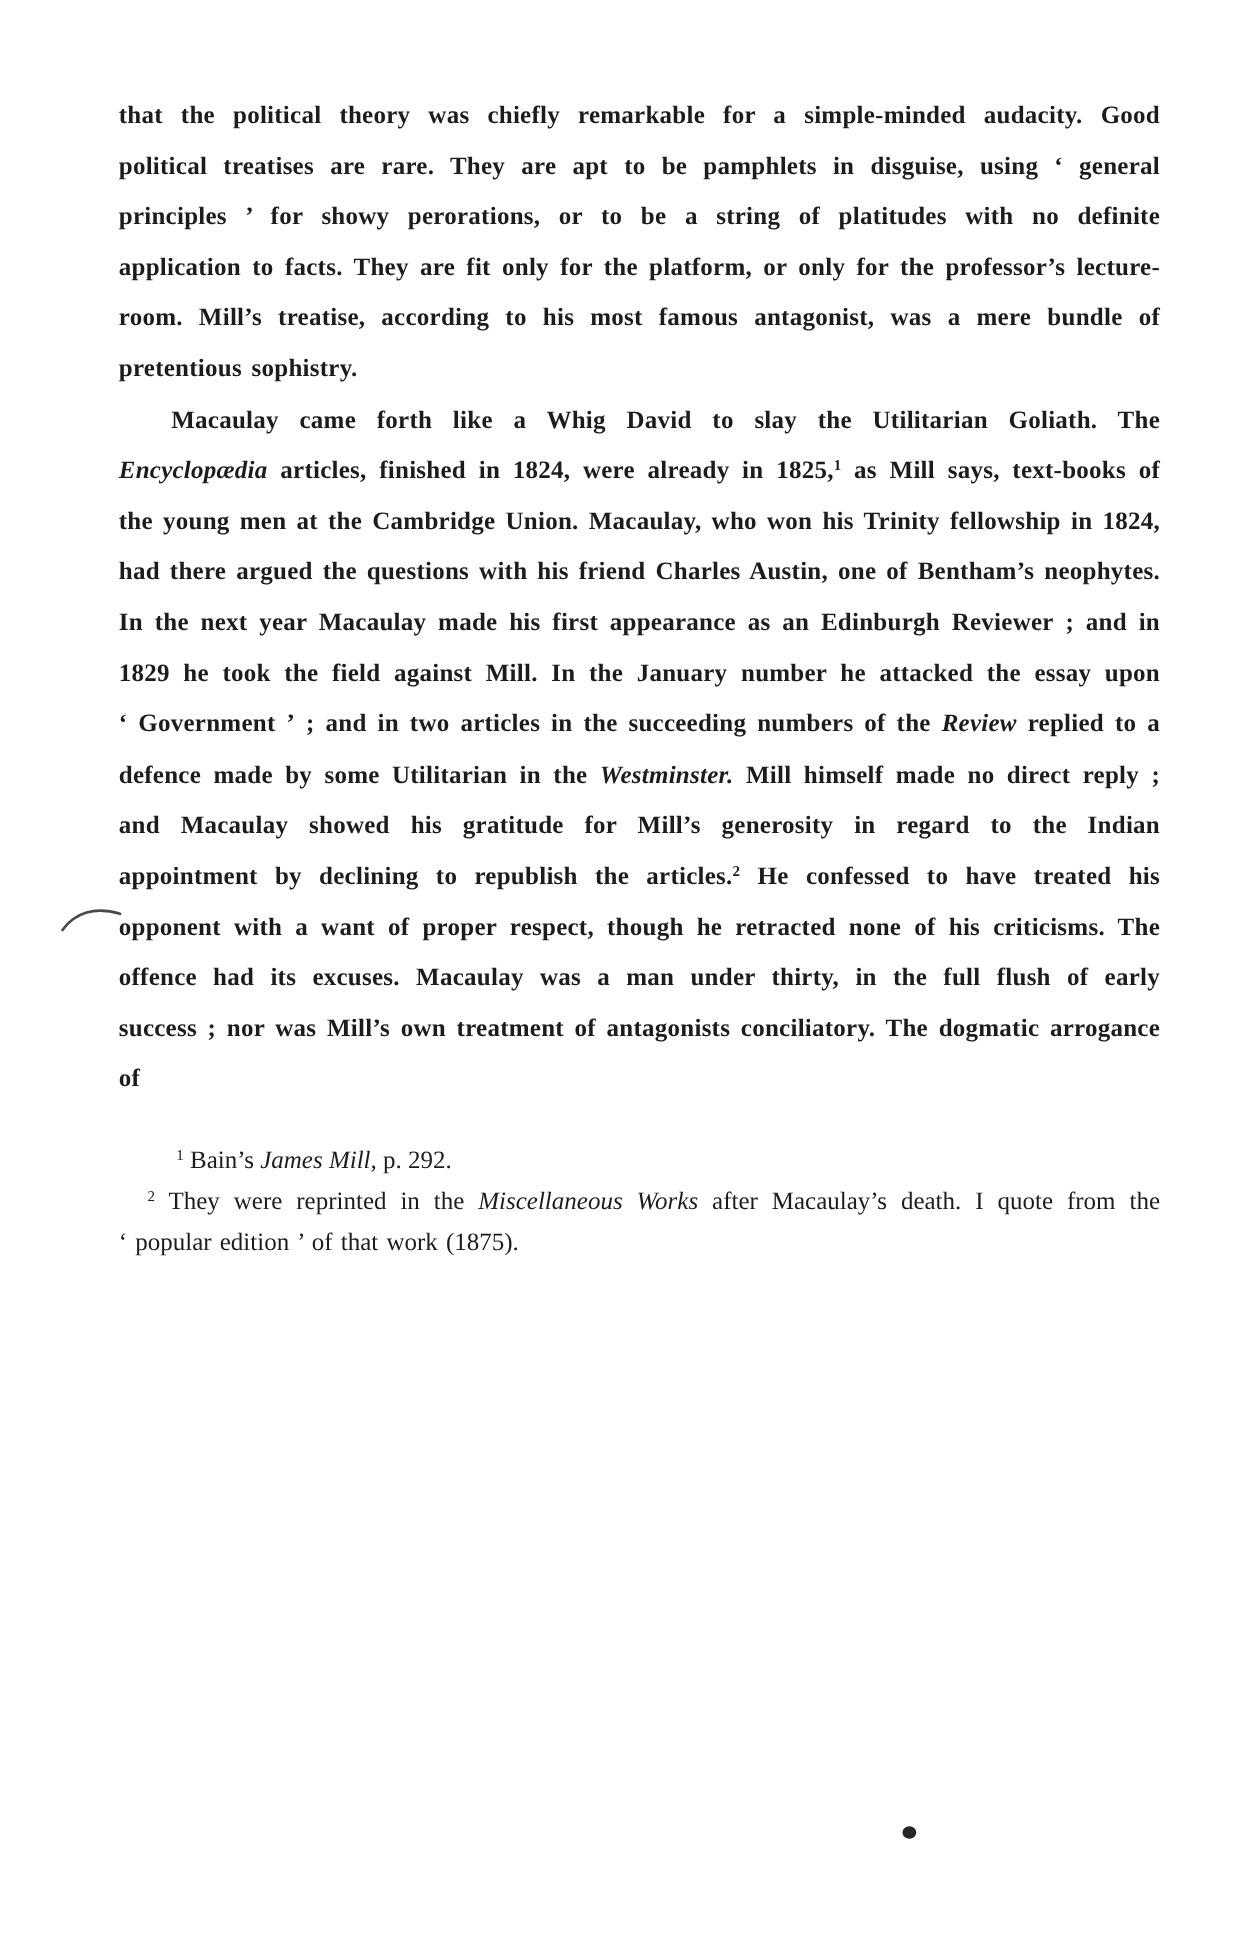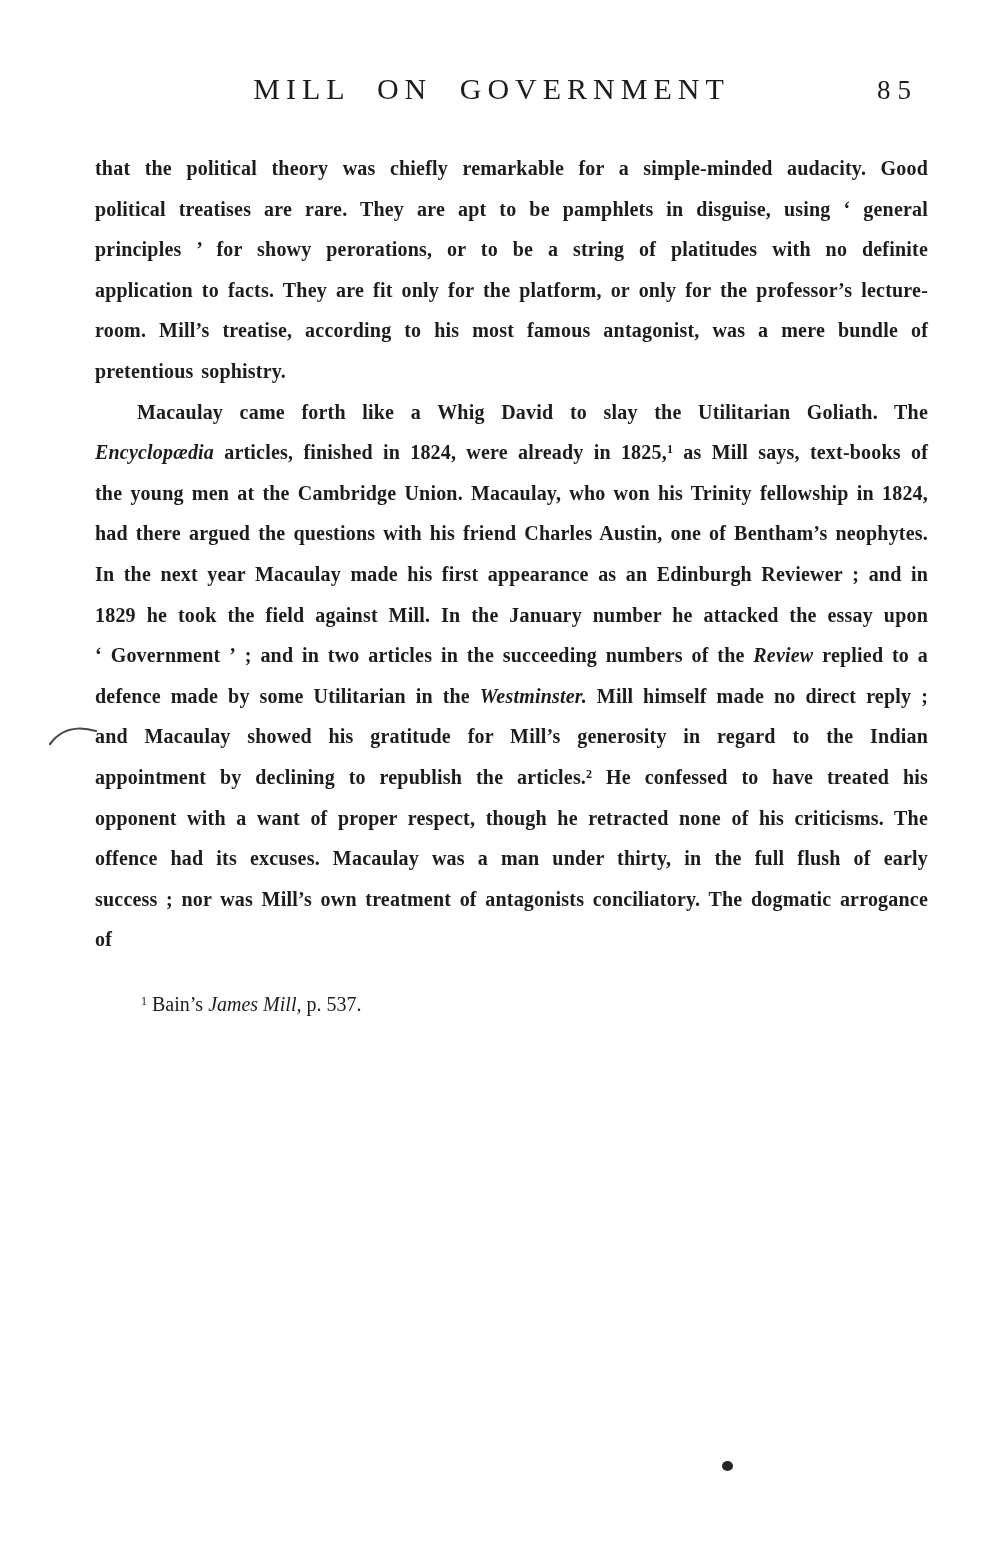--- a/index.html
+++ b/index.html
@@ -71,29 +71,26 @@
 </style>
 </head>
 <body>
 
 <div class="page">
 
   <svg class="margin-mark" width="52" height="34" viewBox="0 0 52 34" aria-hidden="true">
     <path d="M2,26 C12,12 28,7 48,13" fill="none" stroke="#4a4a4a" stroke-width="2.2" stroke-linecap="round"></path>
   </svg>
 
-  <header class="running-head">
-    <span class="head-title">MILL ON GOVERNMENT</span>
-    <span class="page-number">85</span>
-  </header>
 
   <main class="body-text">
     <p class="para"><span>that the political theory was chiefly remarkable for a simple-minded audacity. Good political treatises are rare. They are apt to be pamphlets in disguise, using ‘&nbsp;general principles&nbsp;’ for showy perorations, or to be a string of platitudes with no definite application to facts. They are fit only for the platform, or only for the professor’s lecture-room. Mill’s treatise, according to his most famous antagonist, was a mere bundle of pretentious sophistry.</span></p>
     <p class="para indent justify-last"><span>Macaulay came forth like a Whig David to slay the Utilitarian Goliath. The </span><span class="italic">Encyclopædia</span><span> articles, finished in 1824, were already in 1825,</span><sup>1</sup><span> as Mill says, text-books of the young men at the Cambridge Union. Macaulay, who won his Trinity fellowship in 1824, had there argued the questions with his friend Charles Austin, one of Bentham’s neophytes. In the next year Macaulay made his first appearance as an Edinburgh Reviewer&nbsp;; and in 1829 he took the field against Mill. In the January number he attacked the essay upon ‘&nbsp;Government&nbsp;’&nbsp;; and in two articles in the succeeding numbers of the </span><span class="italic">Review</span><span> replied to a defence made by some Utilitarian in the </span><span class="italic">Westminster.</span><span> Mill himself made no direct reply&nbsp;; and Macaulay showed his gratitude for Mill’s generosity in regard to the Indian appointment by declining to republish the articles.</span><sup>2</sup><span> He confessed to have treated his opponent with a want of proper respect, though he retracted none of his criticisms. The offence had its excuses. Macaulay was a man under thirty, in the full flush of early success&nbsp;; nor was Mill’s own treatment of antagonists conciliatory. The dogmatic arrogance of</span></p>
   </main>
 
   <footer class="footnotes">
-    <p class="footnote fn1"><sup>1</sup><span> Bain’s </span><span class="italic">James Mill,</span><span> p. 537.</span></p>
+    <p class="footnote fn1"><sup>1</sup><span> Bain’s </span><span class="italic">James Mill,</span><span> p. 292.</span></p>
+    <p class="footnote fn2"><sup>2</sup><span> They were reprinted in the </span><span class="italic">Miscellaneous Works</span><span> after Macaulay’s death. I quote from the ‘&nbsp;popular edition&nbsp;’ of that work (1875).</span></p>
   </footer>
 
   <span class="ink-dot"></span>
 
 </div>
 
 </body></html>

